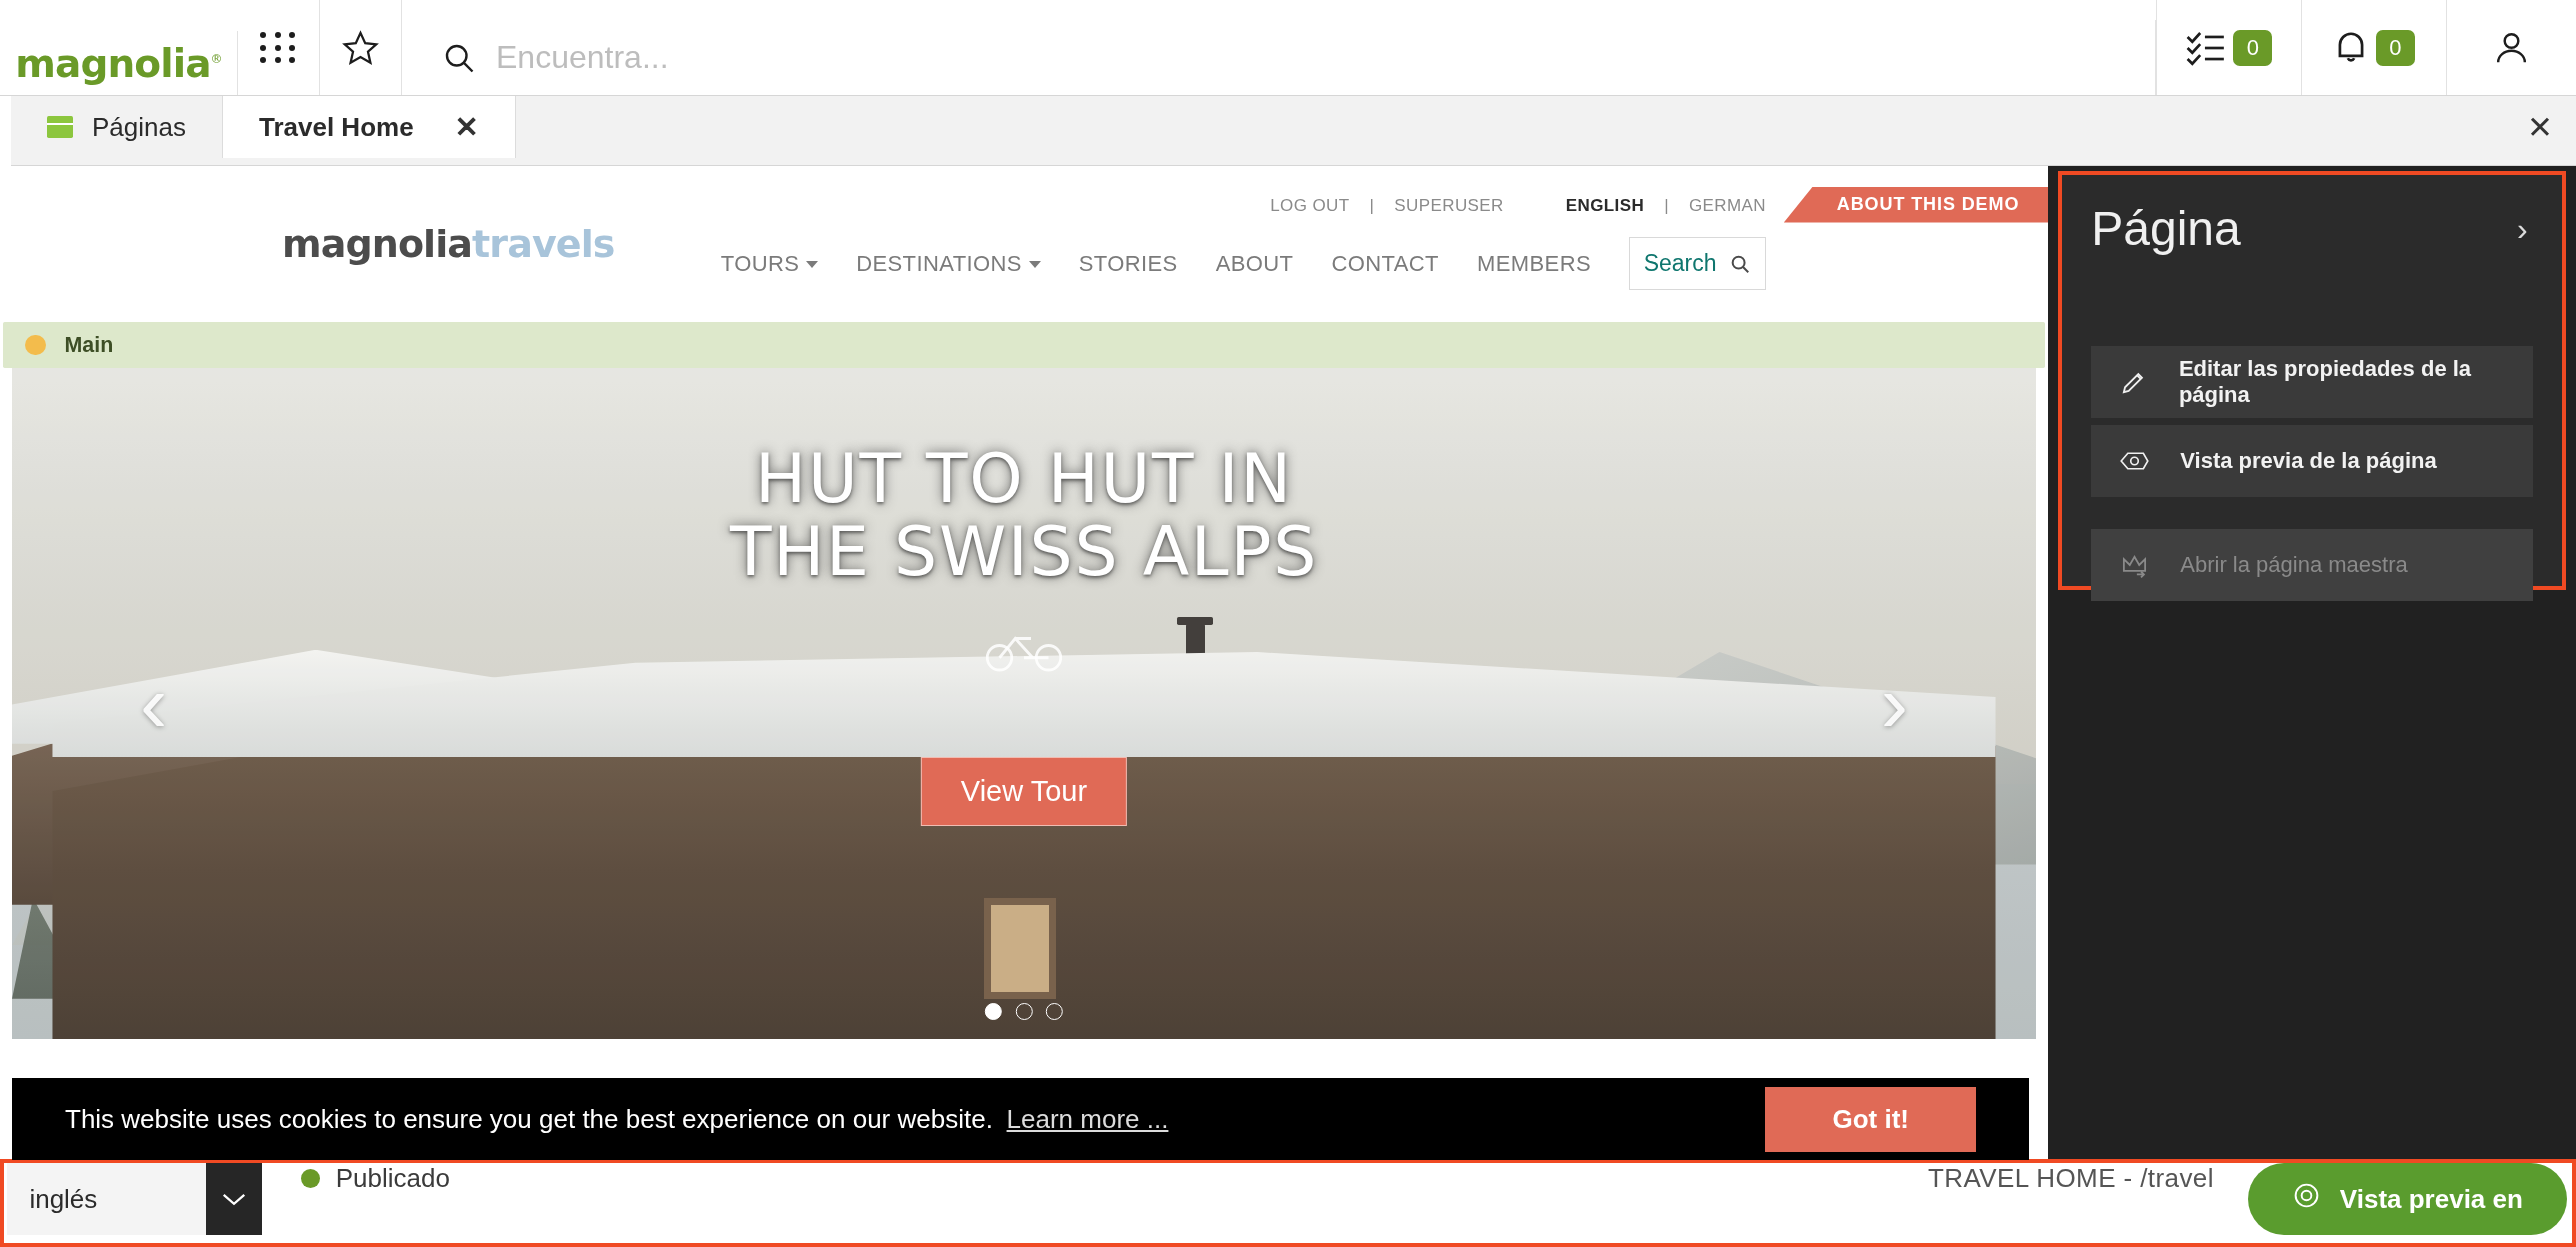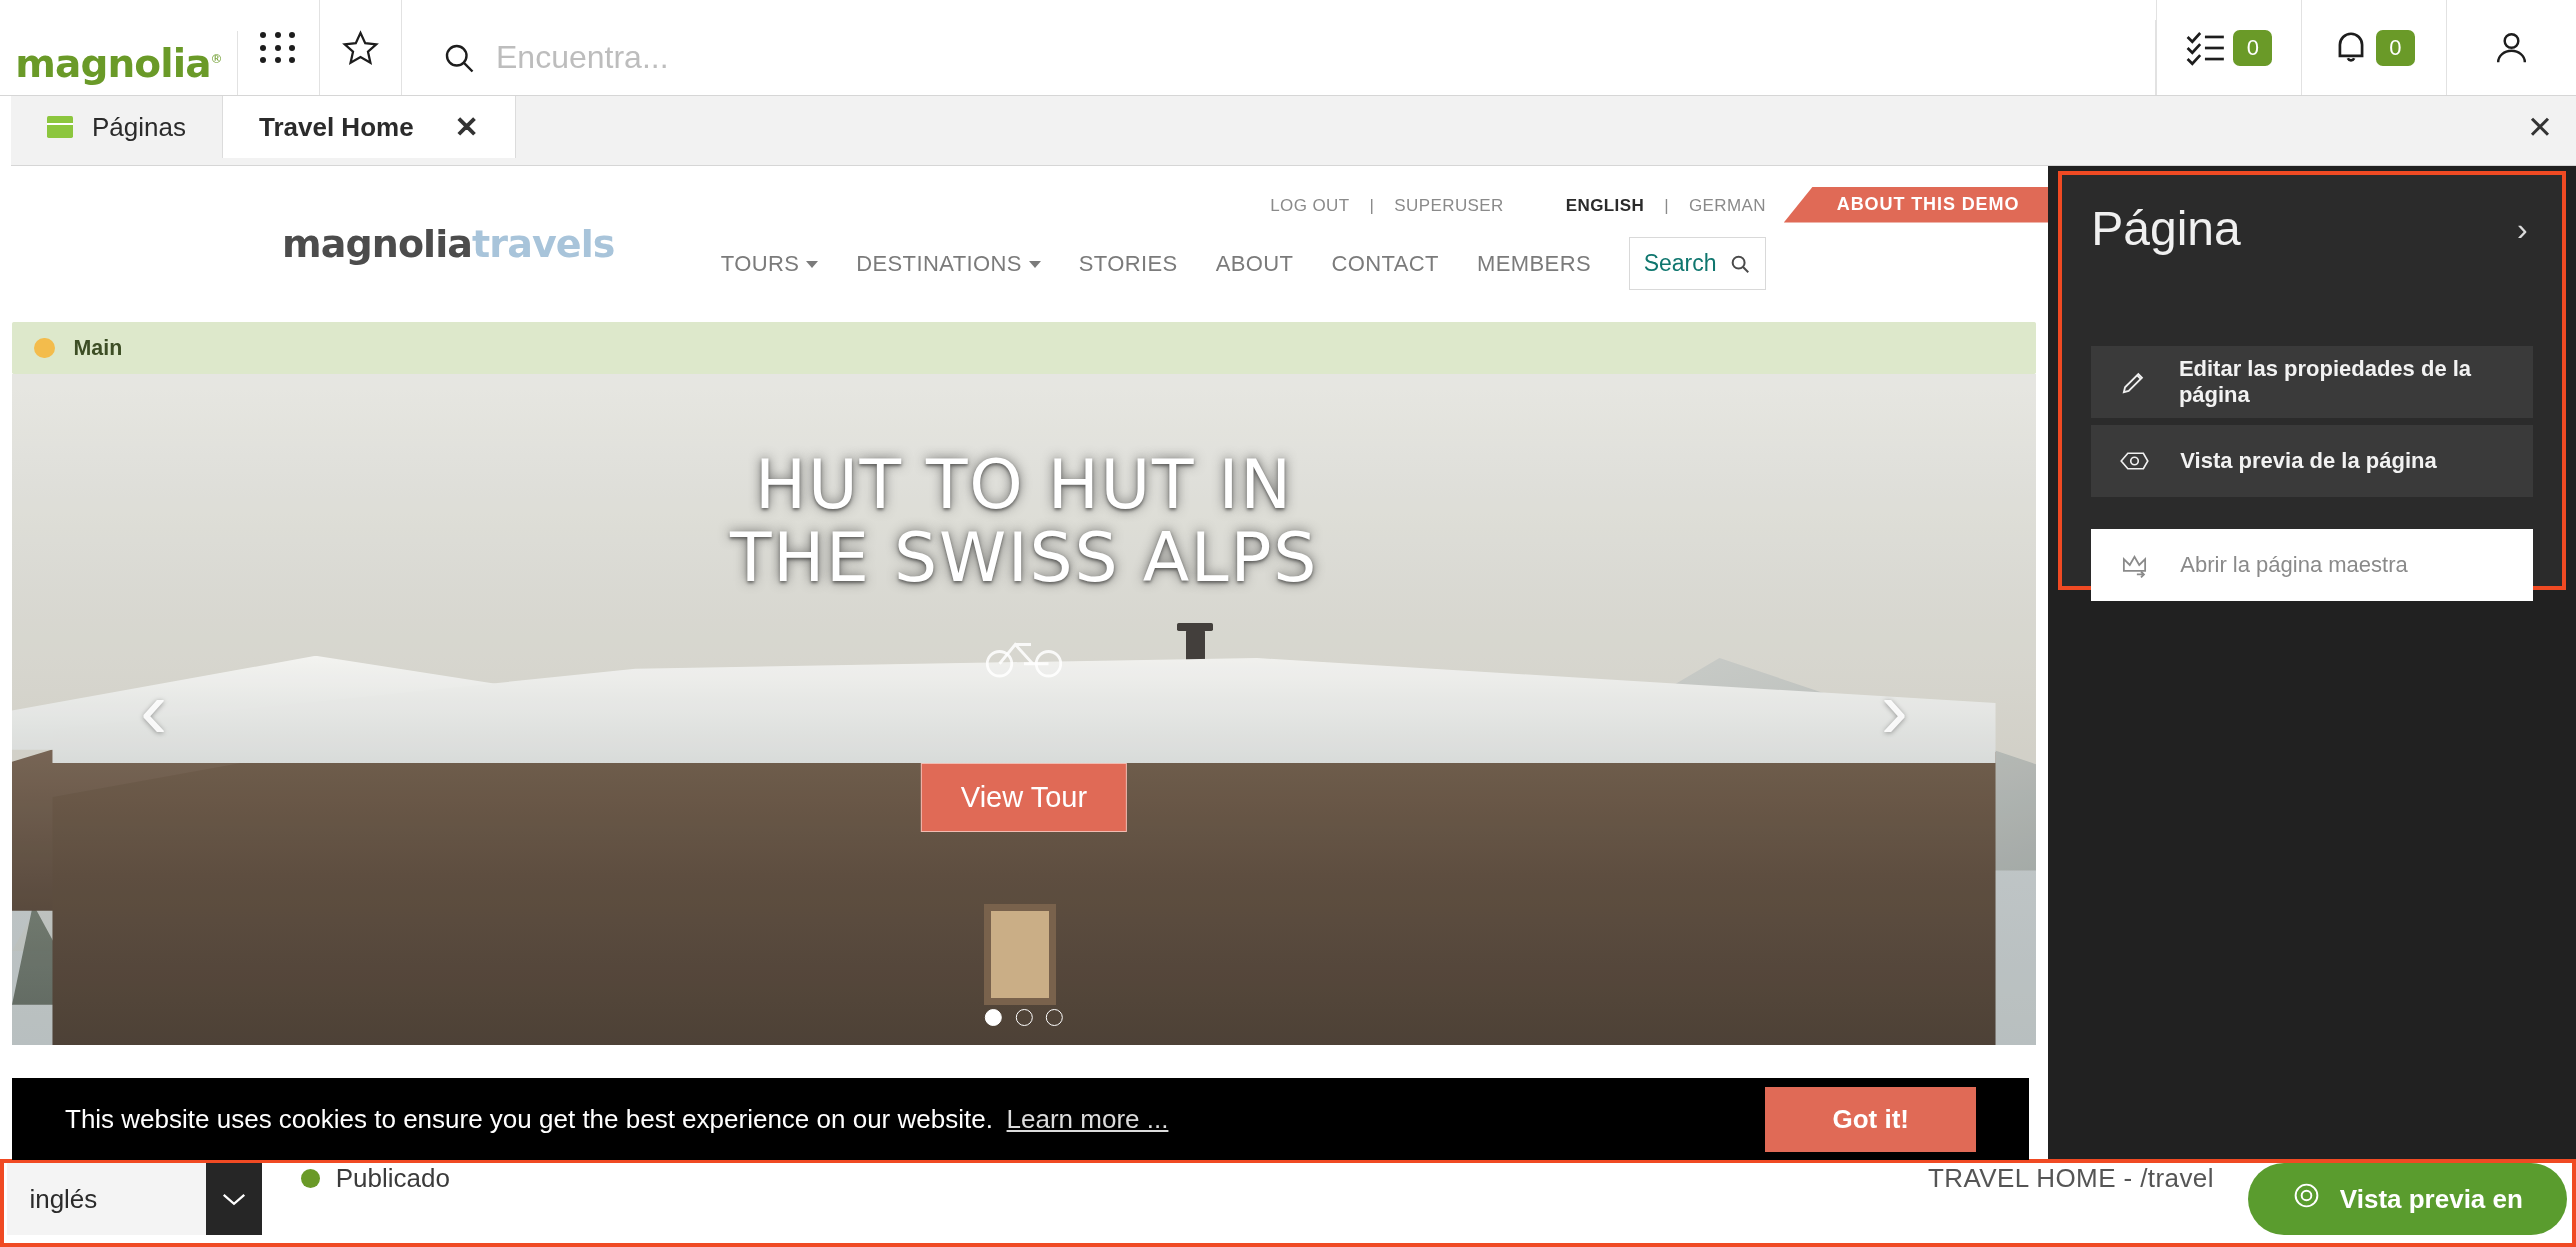--- a/index.html
+++ b/index.html
@@ -132,21 +132,21 @@
   .demo-ribbon {
     position: absolute; top: 20.5px; right: -10.3px; height: 36px;
     background: #e06a56; color: #fff; font-size: 18px; font-weight: 700;
     letter-spacing: 0.9px; display: flex; align-items: center;
     padding: 0 39px 0 53px; cursor: pointer;
     clip-path: polygon(29px 0, 100% 0, 100% 100%, 0 100%);
   }
 
   
   .area-bar {
-    height: 52px; margin: 0 12px; background: #dde8cb;
+    height: 46px; margin: 0 3px; background: #dde8cb;
     display: flex; align-items: center; gap: 19px; padding-left: 22px;
     border-radius: 1.7px; cursor: pointer;
   }
   .area-dot { width: 20.5px; height: 20.5px; border-radius: 50%; background: #f3bc4c; }
   .area-label { font-size: 21.4px; font-weight: 700; color: #3d4e25; }
 
   
   .hero {
     position: relative; height: 671px; margin: 0 12px; overflow: hidden;
     background: linear-gradient(#cfd4d6, #b3bbbd);
@@ -276,21 +276,21 @@
     font-size: 48px; color: #f0f0f0; font-weight: 400;
     font-family: "Liberation Sans", sans-serif;
   }
   .rail-chevron { font-size: 32px; color: #dcdcdc; cursor: pointer; line-height: 1; }
   .rail-actions { position: absolute; left: 29px; right: 29px; top: 171px; }
   .rail-action {
     height: 72px; background: #3a3a3a; display: flex; align-items: center;
     gap: 29px; padding-left: 26px; margin-bottom: 6.8px; cursor: pointer;
   }
   .rail-action.spaced { margin-top: 32px; }
-  .rail-action.disabled { background: #ffffff; cursor: default; text-align: center; }
+  .rail-action.disabled { background: #404040; cursor: default; text-align: center; }
   .rail-action-label { font-size: 22px; color: #f2f2f2; font-weight: 700; }
   .rail-action.disabled .rail-action-label { color: #8a8a8a; font-weight: 400; }
   .rail-icon { width: 34px; display: flex; align-items: center; justify-content: center; }
 
   
   .statusbar {
     position: absolute; left: 0; bottom: 0; width: 2576px; height: 88px;
     background: #ffffff; border: 4.3px solid #f04a23;
     display: flex; align-items: flex-start;
   }

